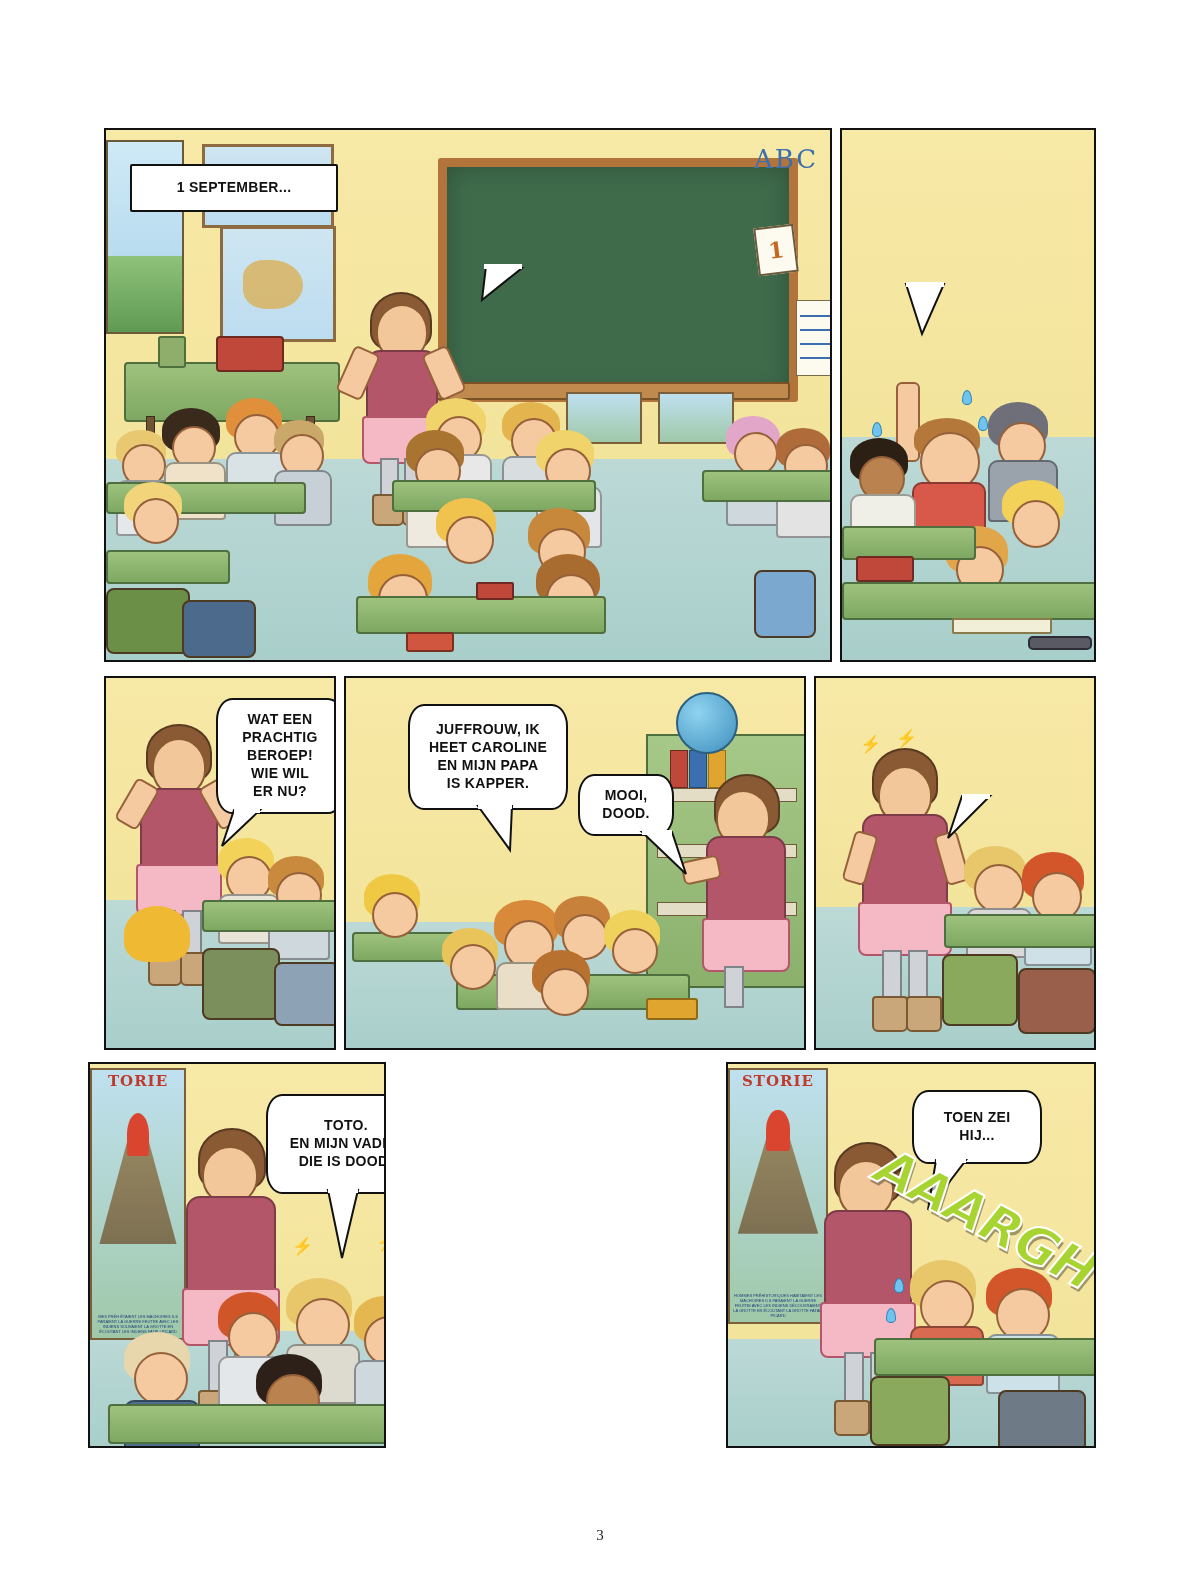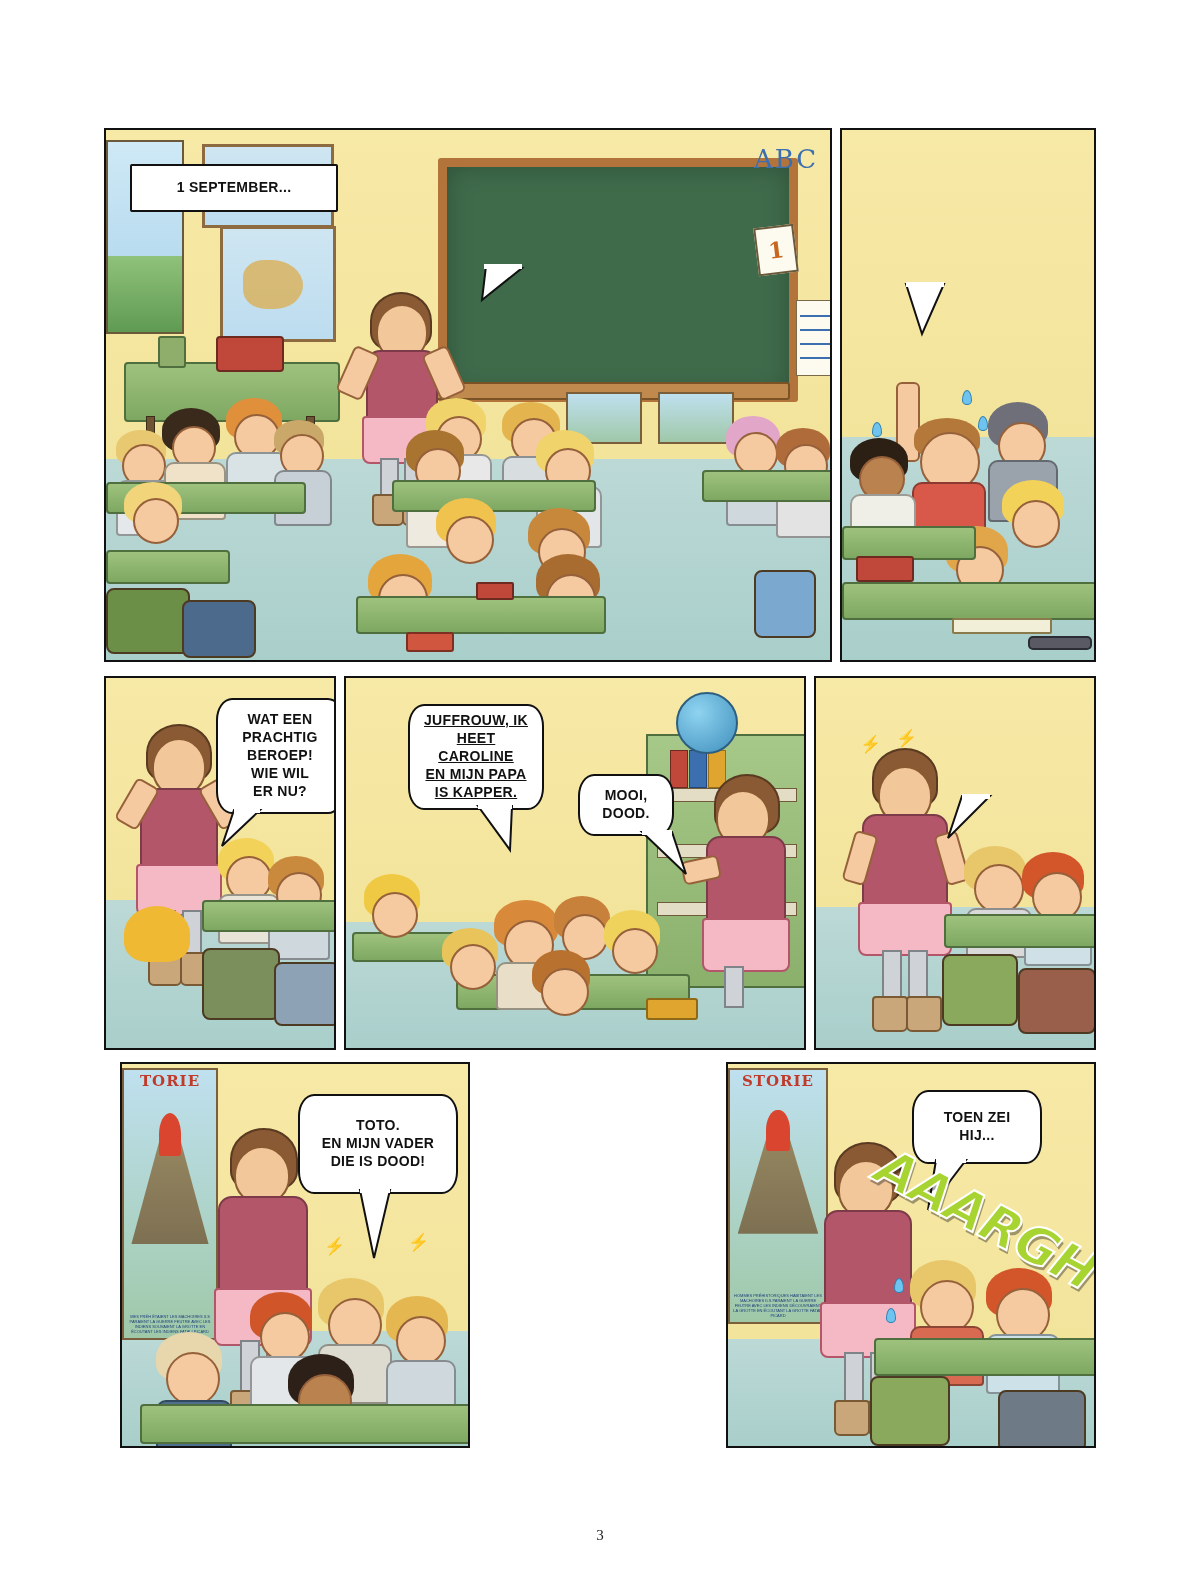--- a/index.html
+++ b/index.html
@@ -606,21 +606,21 @@
         <div class="kid-hair" style="left:0; top:0; width:56px; height:44px; background:#efd25c;"></div>
         <div class="kid-head" style="left:8px; top:18px; width:42px; height:42px;"></div>
       </div>
       <div class="char" style="left:186px; top:272px;">
         <div class="kid-hair" style="left:0; top:0; width:58px; height:46px; background:#b8712f;"></div>
         <div class="kid-head" style="left:9px; top:18px; width:44px; height:44px;"></div>
       </div>
       <div style="position:absolute; left:300px; top:320px; width:48px; height:18px; background:#e0a52e; border:2px solid #8f6a16; border-radius:3px;"></div>
     </div>
 
-    <div class="balloon oval" style="left:62px; top:26px; width:136px; height:106px;text-decoration:underline;">JUFFROUW, IK
+    <div class="balloon oval" style="left:62px; top:26px; width:160px; height:106px;">JUFFROUW, IK
 HEET CAROLINE
 EN MIJN PAPA
 IS KAPPER.</div>
     <svg class="tail-svg" style="left:120px; top:126px;" width="60" height="50">
       <polygon points="12,2 46,2 44,46" fill="#ffffff" stroke="#111" stroke-width="2"></polygon>
       <rect x="12" y="0" width="34" height="5" fill="#ffffff"></rect>
     </svg>
     <div class="balloon oval" style="left:232px; top:96px; width:96px; height:62px;">MOOI,
 DOOD.</div>
     <svg class="tail-svg" style="left:292px; top:152px;" width="56" height="50">
@@ -665,21 +665,21 @@
       <div class="backpack" style="left:126px; top:276px; width:72px; height:68px; background:#8aa95c;"></div>
       <div class="backpack" style="left:202px; top:290px; width:74px; height:62px; background:#9a5f4a;"></div>
     </div>
 
     <svg class="tail-svg" style="left:126px; top:116px;" width="56" height="48">
       <polygon points="20,2 48,2 6,44" fill="#ffffff" stroke="#111" stroke-width="2"></polygon>
       <rect x="20" y="0" width="28" height="5" fill="#ffffff"></rect>
     </svg>
   </div>
 
-  <div class="panel" style="left:120px; top:1062px; width:350px; height:386px;">
+  <div class="panel" style="left:88px; top:1062px; width:298px; height:386px;">
     <div class="panel-inner">
       <div class="wall" style="height:70%;"></div>
       <div class="floor" style="height:30%;"></div>
 
       <div class="poster" style="left:0px; top:4px; width:92px; height:268px;">
         <div class="poster-title">TORIE</div>
         <div class="volcano"></div>
         <div class="lava"></div>
         <div class="poster-body">MES PRÉH ÉTAIENT LES MACHOIRES ILS PARAIENT LA GUERRE FEUTRE AVEC LES INDIENS SOUVAIENT LA GROTTE EN ÉCOUTANT LES INDIENS FATALI PICARD</div>
       </div>

